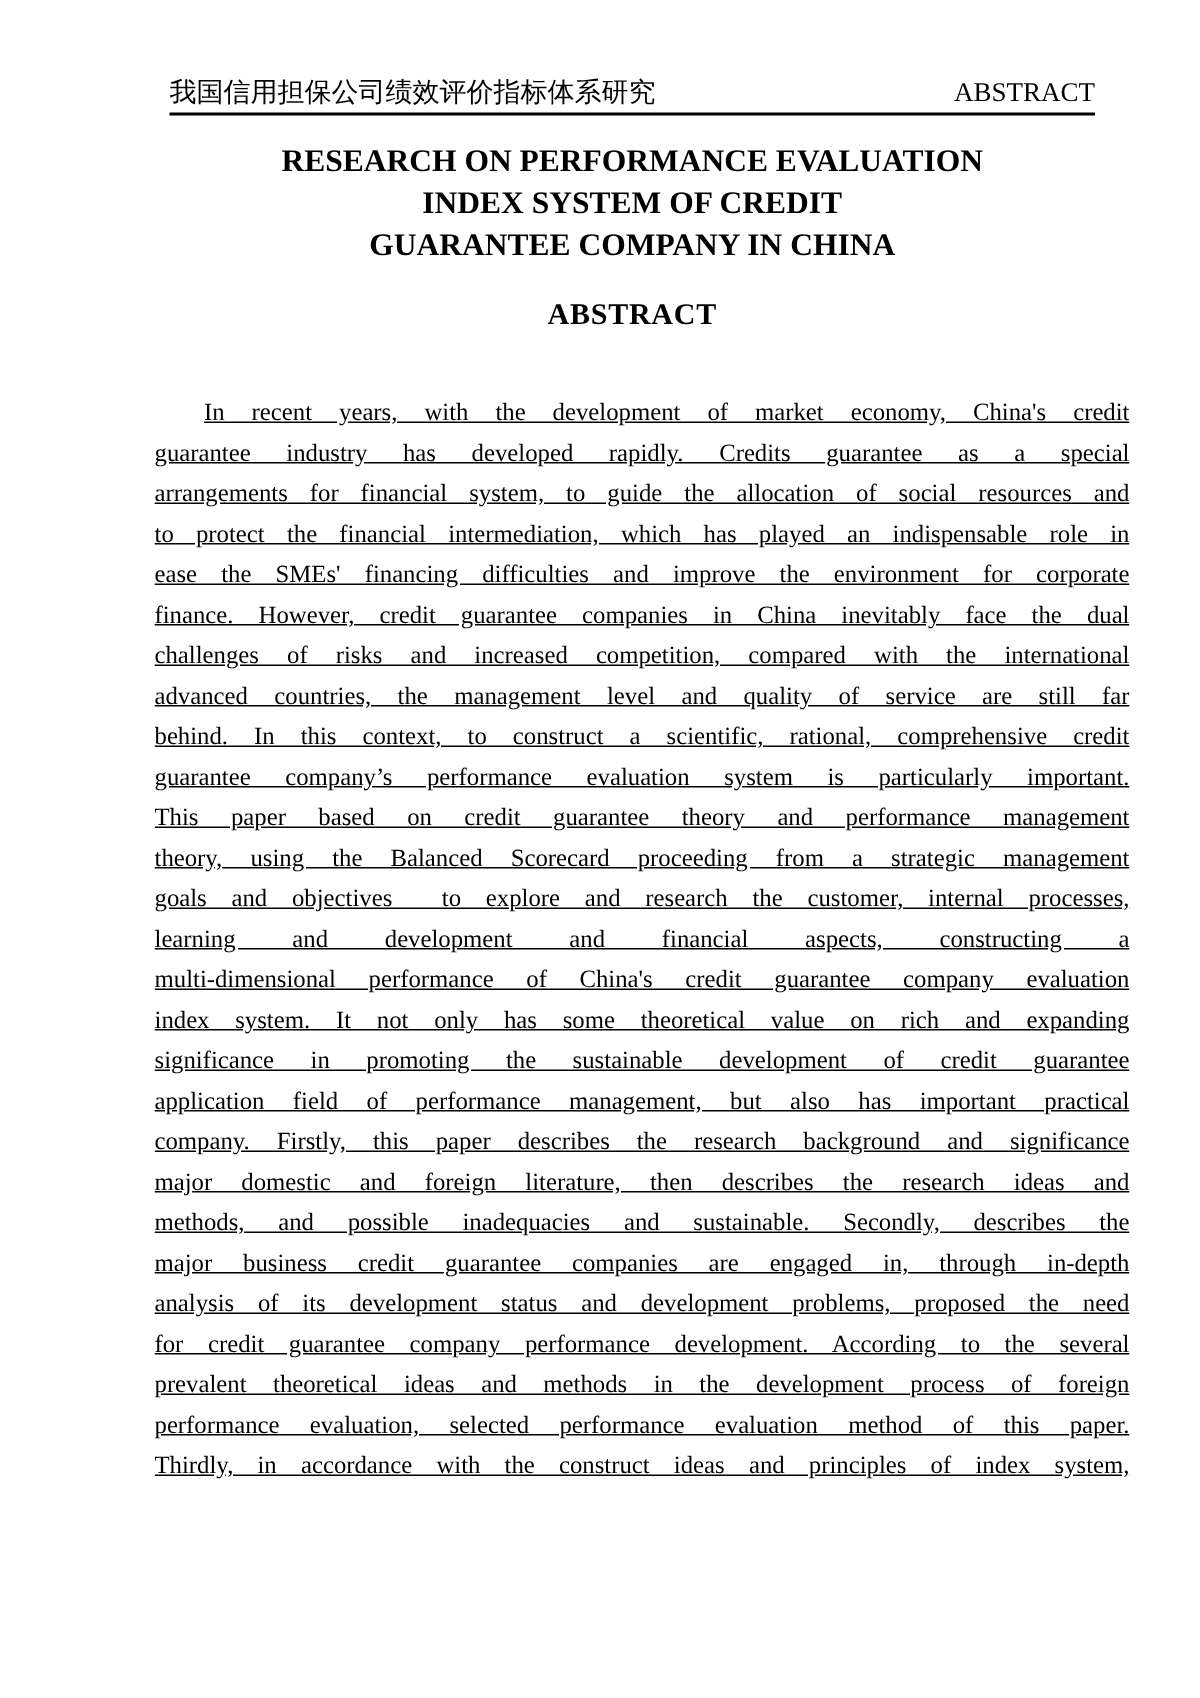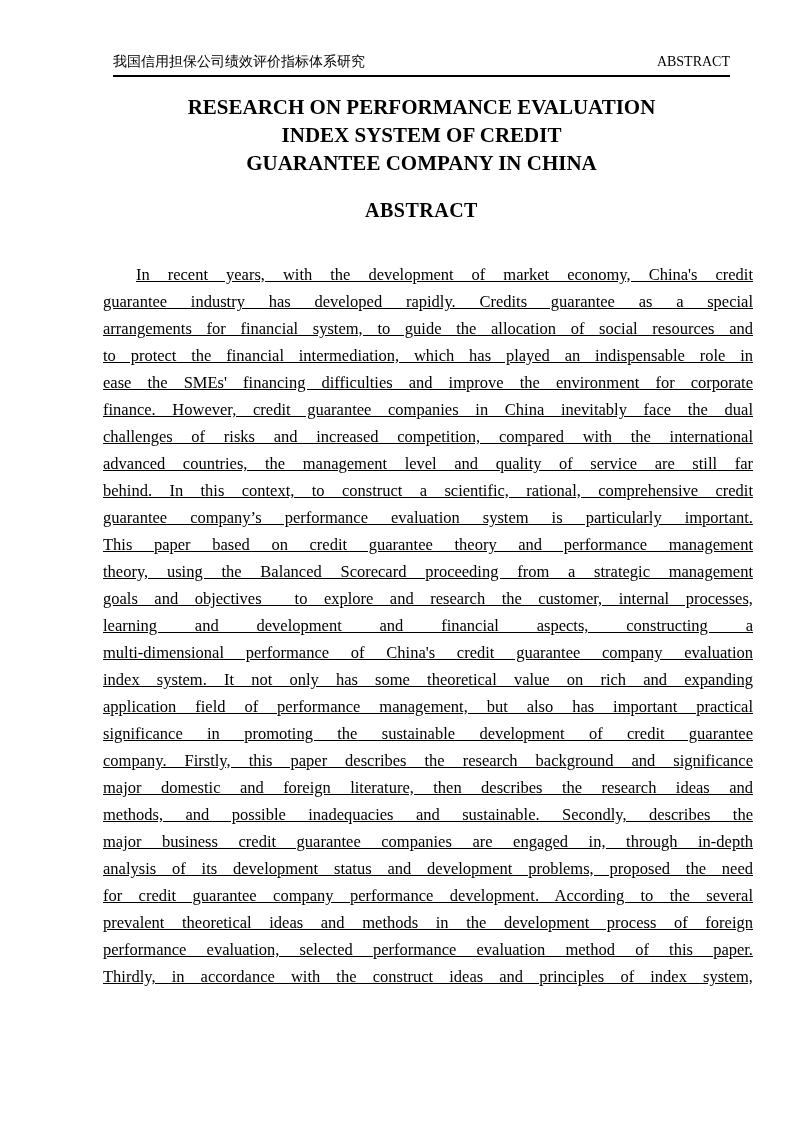--- a/index.html
+++ b/index.html
@@ -12,21 +12,21 @@
     font-family: "Liberation Serif", "DejaVu Serif", serif;
     overflow: hidden;
   }
   
   .hz { margin-left: 113px; width: 617px; }
   .header-row {
     padding-top: 53px;
     display: flex;
     justify-content: space-between;
     align-items: baseline;
-    font-size: 14px;
+    font-size: 18px;
     line-height: 17px;
   }
   .header-rule {
     margin-top: 5px;
     border-top: 2px solid #000000;
     height: 0;
   }
   .doc-title {
     margin: 16px 0 0 0;
     font-size: 21px;
@@ -91,22 +91,22 @@
     <div class="bline">challenges of risks and increased competition, compared with the international</div>
     <div class="bline">advanced countries, the management level and quality of service are still far</div>
     <div class="bline">behind. In this context, to construct a scientific, rational, comprehensive credit</div>
     <div class="bline">guarantee company’s performance evaluation system is particularly important.</div>
     <div class="bline">This paper based on credit guarantee theory and performance management</div>
     <div class="bline">theory, using the Balanced Scorecard proceeding from a strategic management</div>
     <div class="bline">goals and objectives&nbsp; to explore and research the customer, internal processes,</div>
     <div class="bline">learning and development and financial aspects, constructing a</div>
     <div class="bline">multi-dimensional performance of China's credit guarantee company evaluation</div>
     <div class="bline">index system. It not only has some theoretical value on rich and expanding</div>
+    <div class="bline">significance in promoting the sustainable development of credit guarantee</div>
     <div class="bline">application field of performance management, but also has important practical</div>
-    <div class="bline">significance in promoting the sustainable development of credit guarantee</div>
     <div class="bline">company. Firstly, this paper describes the research background and significance</div>
     <div class="bline">major domestic and foreign literature, then describes the research ideas and</div>
     <div class="bline">methods, and possible inadequacies and sustainable. Secondly, describes the</div>
     <div class="bline">major business credit guarantee companies are engaged in, through in-depth</div>
     <div class="bline">analysis of its development status and development problems, proposed the need</div>
     <div class="bline">for credit guarantee company performance development. According to the several</div>
     <div class="bline">prevalent theoretical ideas and methods in the development process of foreign</div>
     <div class="bline">performance evaluation, selected performance evaluation method of this paper.</div>
     <div class="bline">Thirdly, in accordance with the construct ideas and principles of index system,</div>
   </div>

